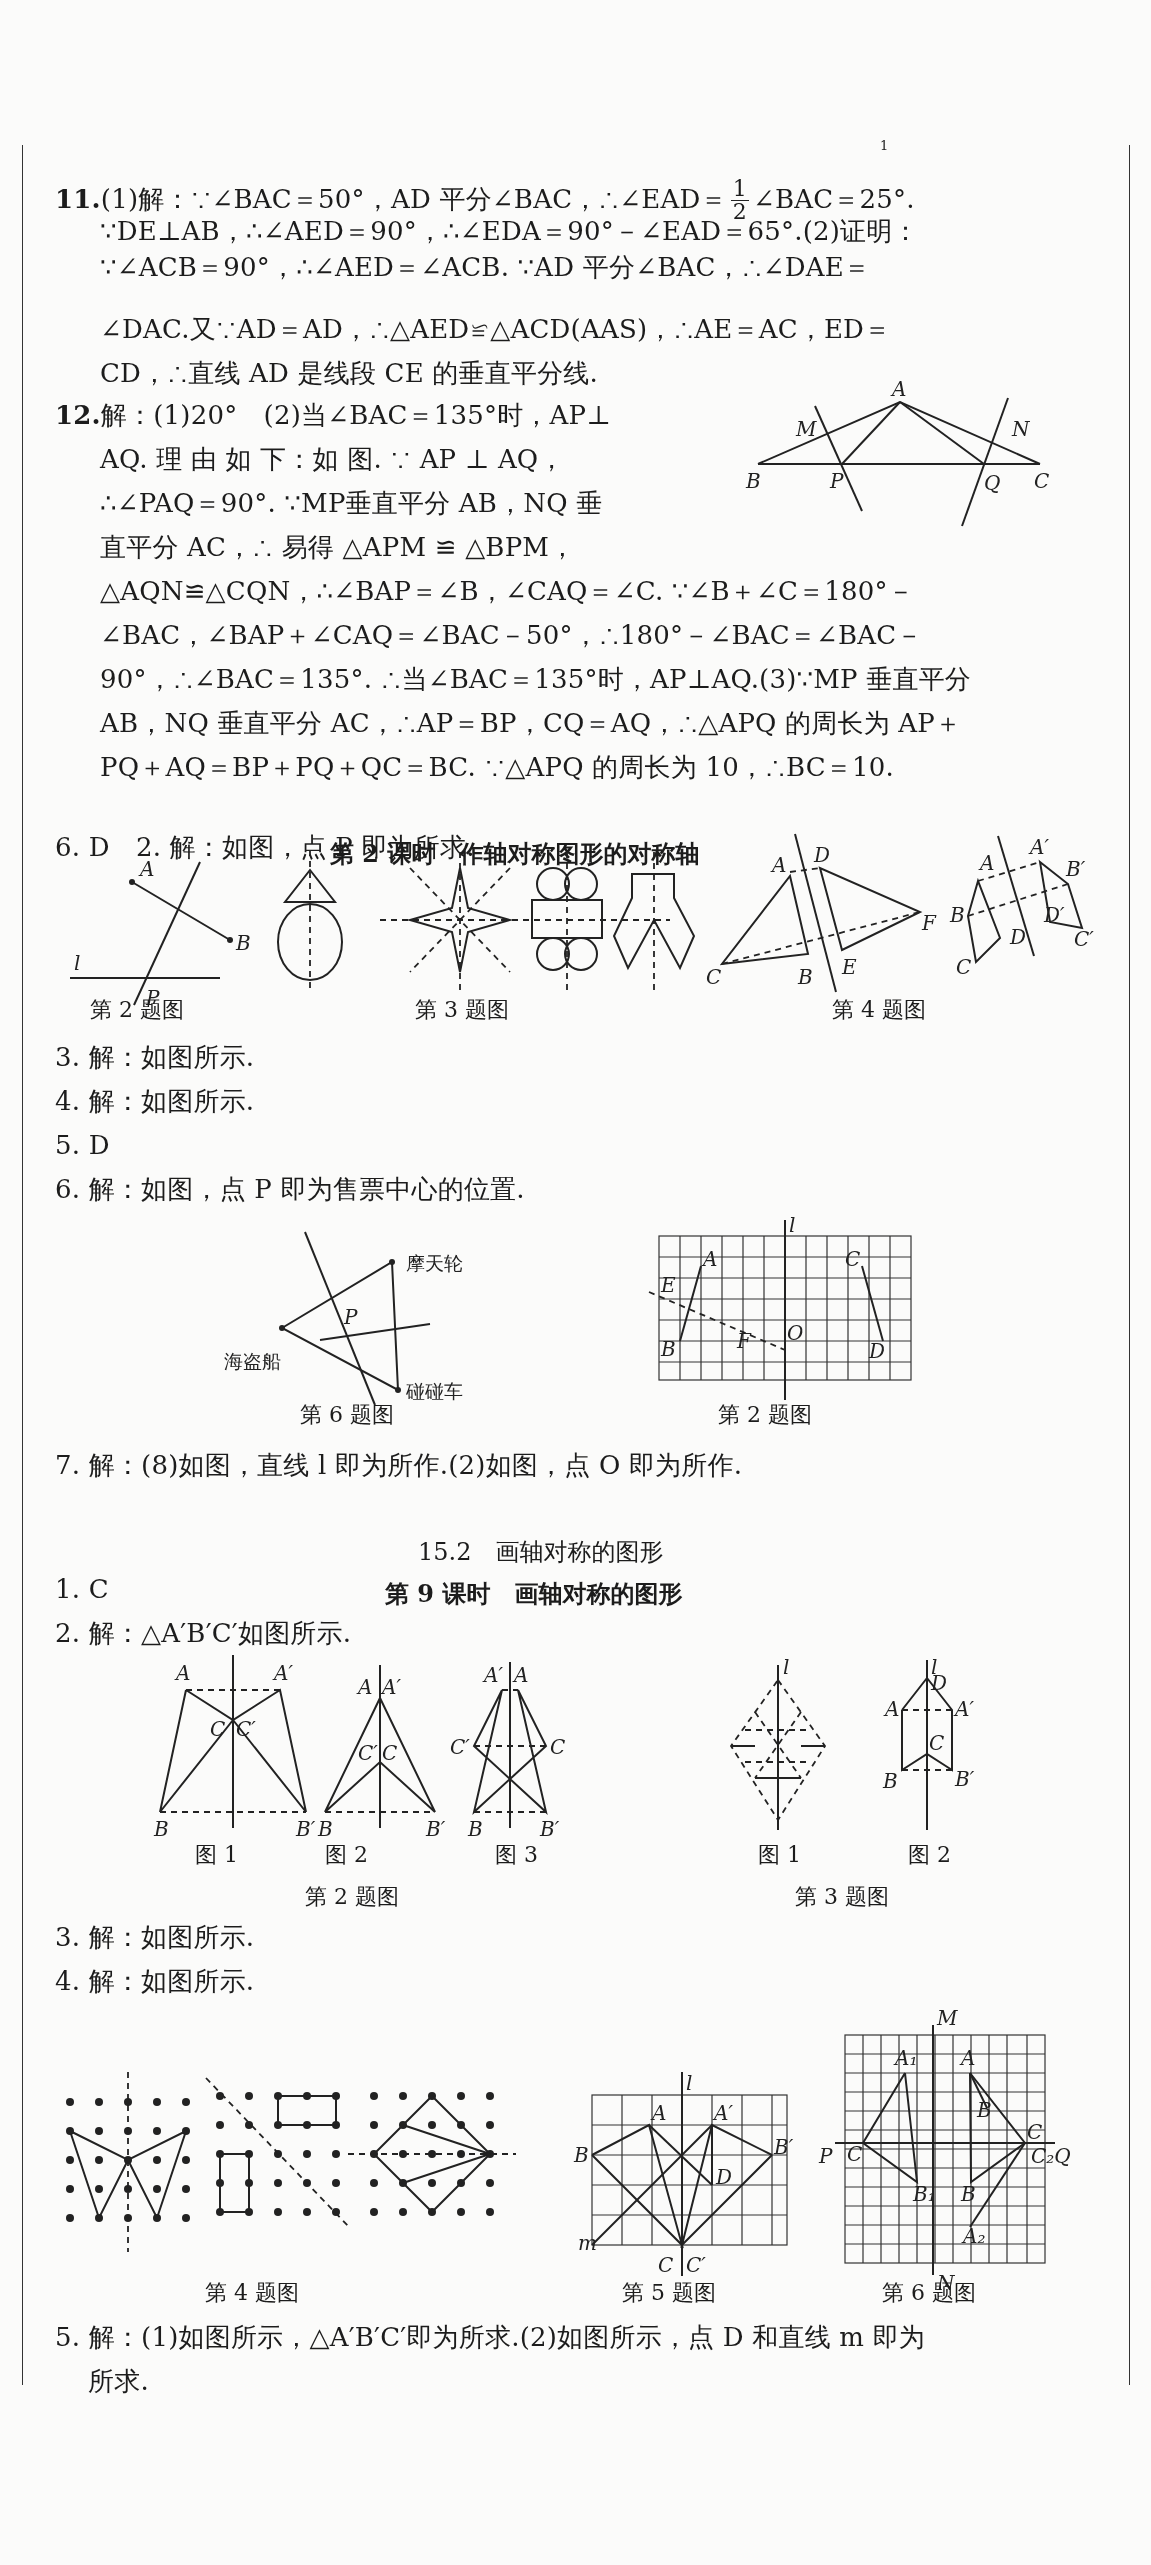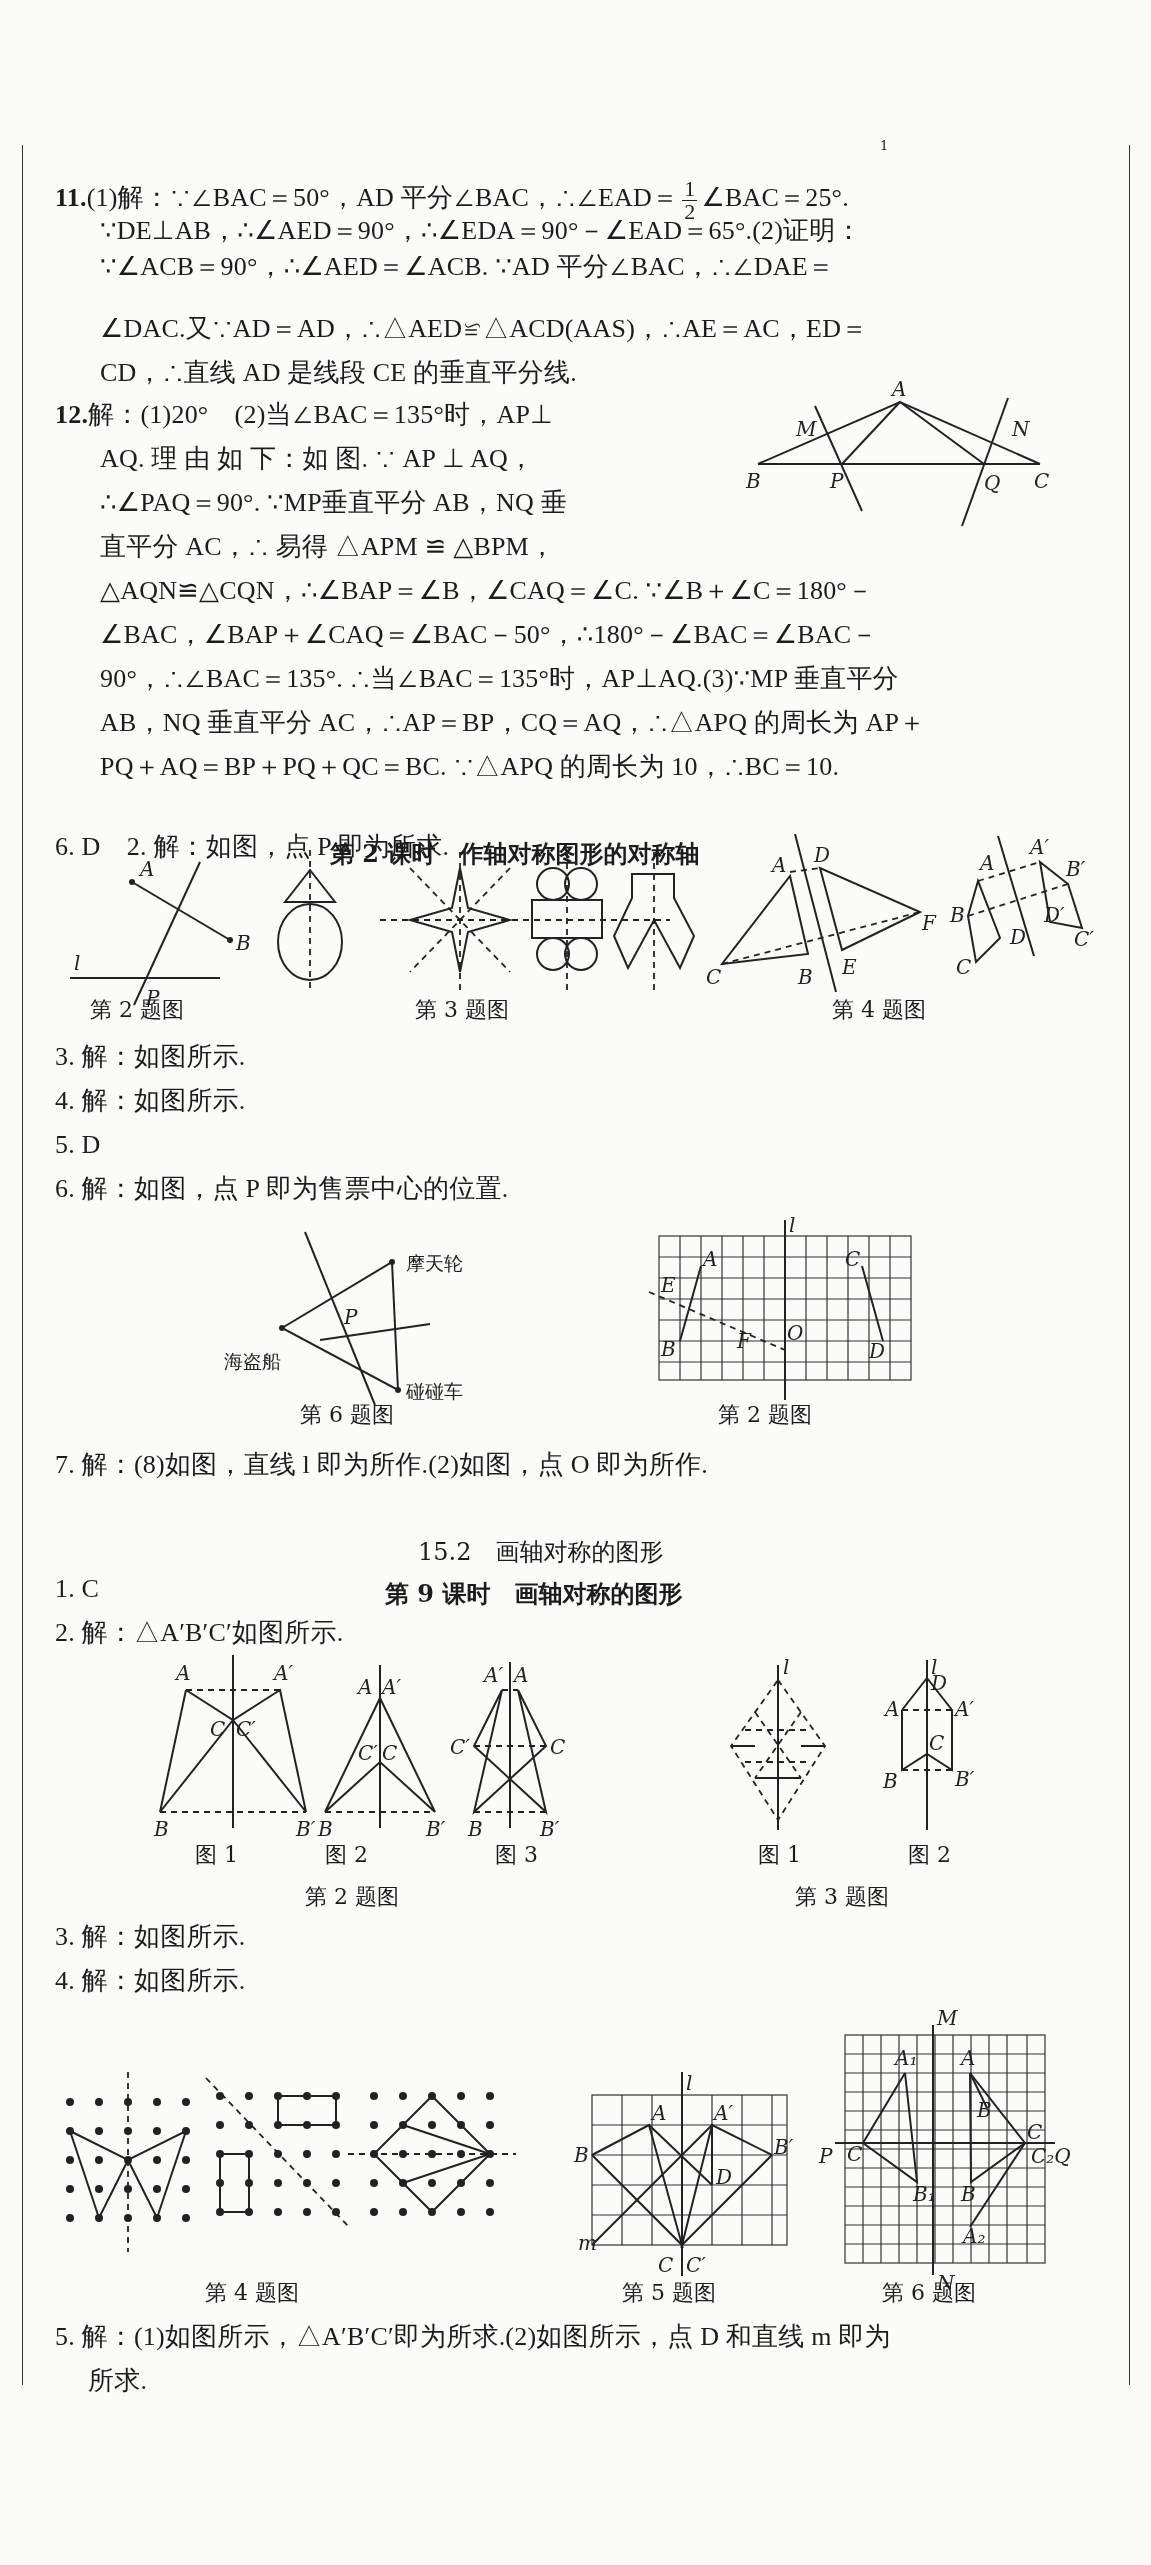--- a/index.html
+++ b/index.html
@@ -1,21 +1,21 @@
 <!DOCTYPE html>
 <html><head>
 <meta charset="utf-8">
 <style>
   html,body{margin:0;padding:0;}
   body{width:1151px;height:2565px;background:#fbfbfa;position:relative;overflow:hidden;
        font-family:"DejaVu Serif","Liberation Serif",serif;color:#1c1c1c;}
   .frame{position:absolute;left:22px;top:145px;width:1106px;height:2240px;
          border-left:1.5px solid #333;border-right:1.5px solid #333;}
   .top-mark{position:absolute;left:880px;top:138px;font-size:13px;}
-  .line{position:absolute;left:55px;font-size:26px;line-height:38px;white-space:nowrap;letter-spacing:0.2px;font-family:Liberation Serif, serif;}
+  .line{position:absolute;left:55px;font-size:26px;line-height:38px;white-space:nowrap;letter-spacing:0.2px;}
   .ind{left:100px;}
   .b{font-weight:bold;}
   .c{position:absolute;font-size:24px;font-weight:bold;white-space:nowrap;margin-top:48px;}
   .cap{position:absolute;font-size:22px;white-space:nowrap;}
   svg{position:absolute;overflow:visible;}
   svg text{font-family:"DejaVu Serif","Liberation Serif",serif;font-style:italic;font-size:20px;fill:#222;}
   .st{stroke:#222;stroke-width:2;fill:none;}
   .ds{stroke:#222;stroke-width:1.8;fill:none;stroke-dasharray:6 5;}
   .gr{stroke:#333;stroke-width:1.2;fill:none;}
   .frac{display:inline-block;vertical-align:middle;text-align:center;font-size:22px;line-height:22px;margin:0 4px;}

